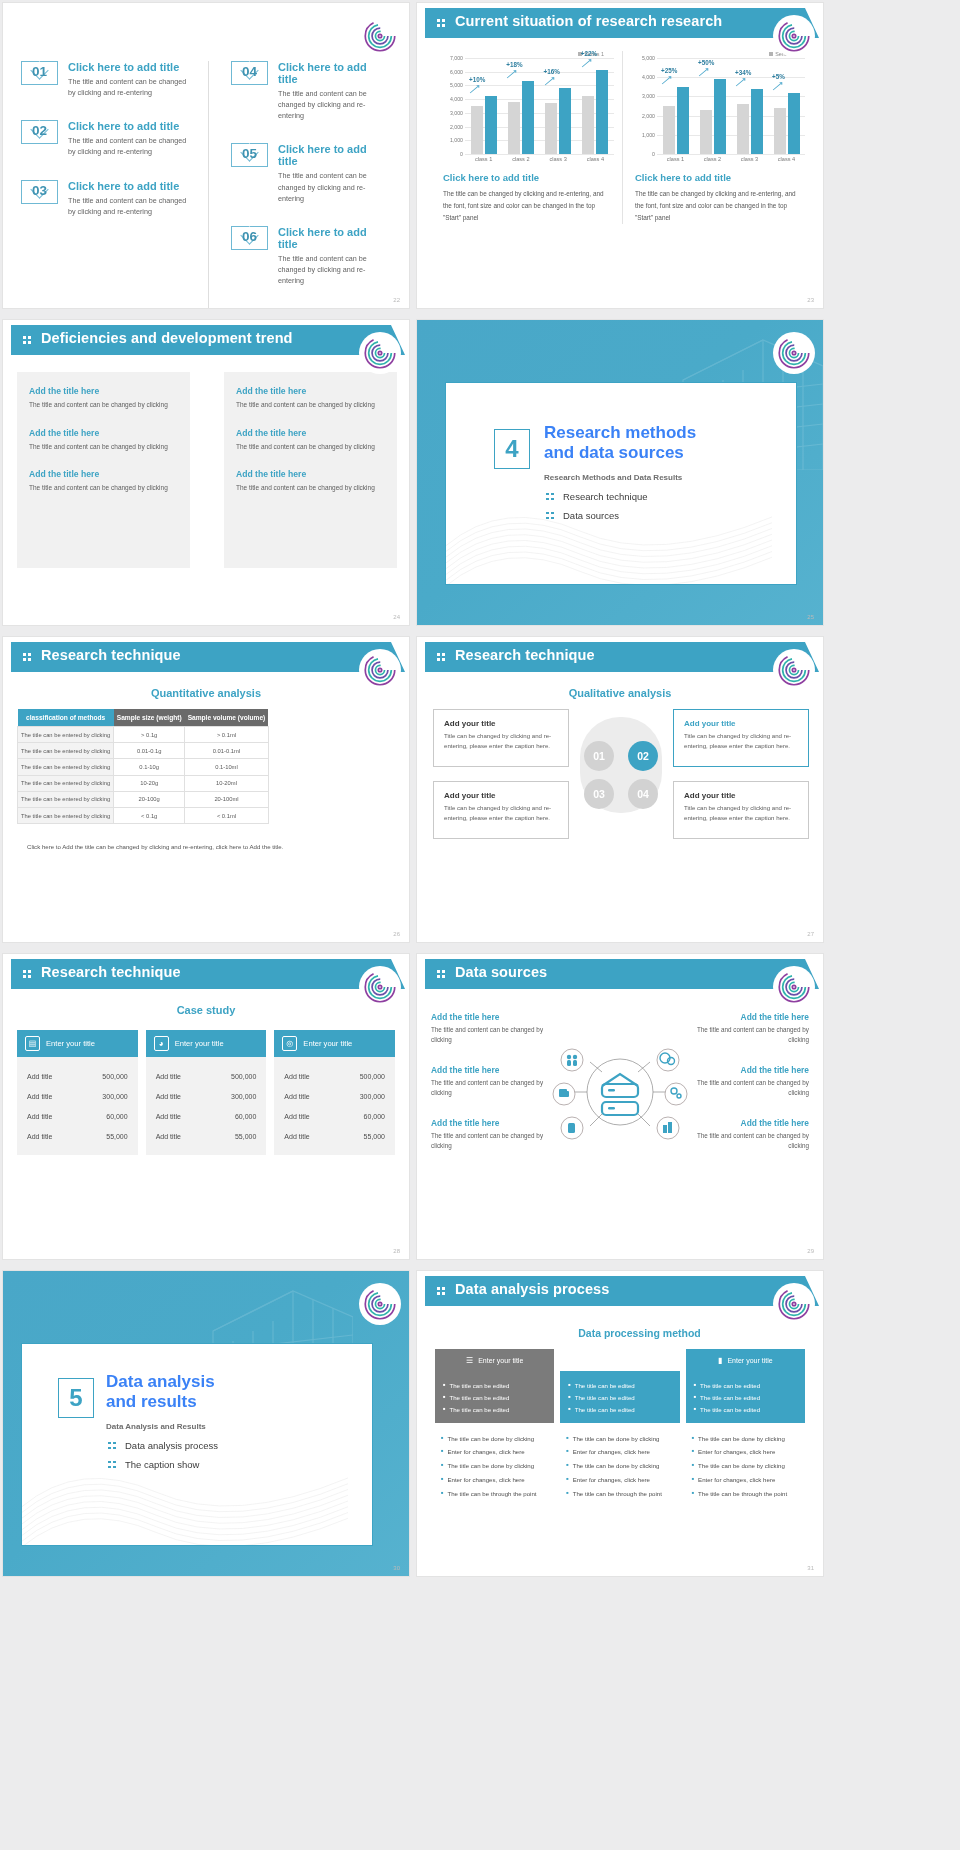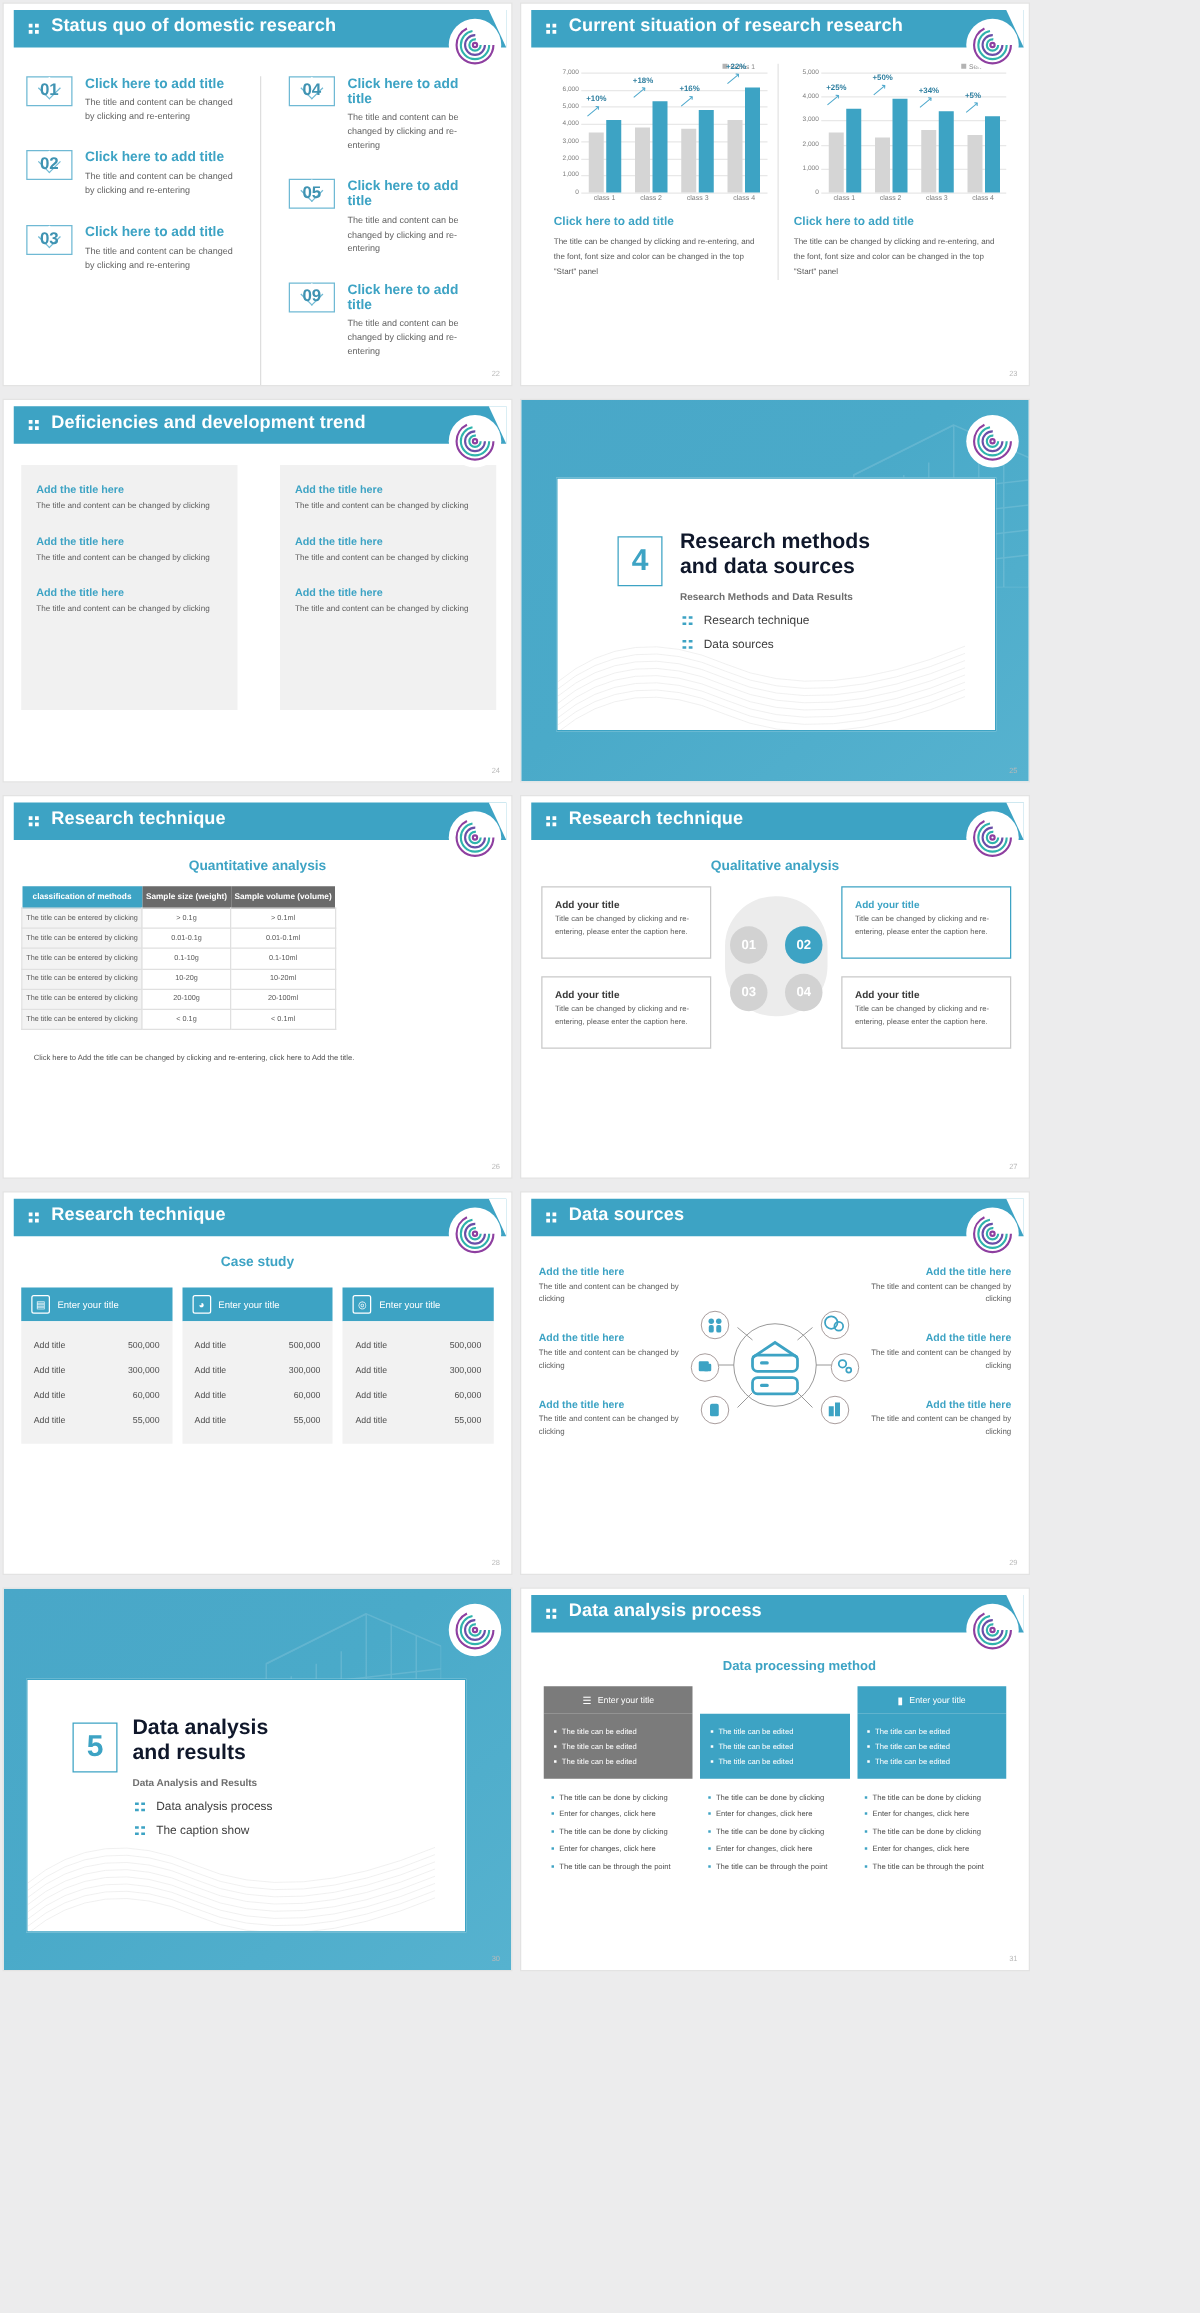--- a/index.html
+++ b/index.html
@@ -87,21 +87,21 @@
   
   .sec { position:absolute; inset:0; background:linear-gradient(140deg,#49a7c8 0%,#4aaac9 45%,#56b2cf 100%); }
   .bldg { position:absolute; right:0; top:0; width:260px; height:150px; opacity:.22; }
   .secCard { position:absolute; left:28px; top:62px; right:26px; bottom:40px; background:#fff;
              border:1.3px solid #3da3c4; overflow:hidden; }
   .wave { position:absolute; left:0; right:0; bottom:0; height:96px; opacity:.5; }
   .secNum { position:absolute; left:48px; top:46px; width:36px; height:40px; border:1.6px solid #3da3c4;
             display:flex; align-items:center; justify-content:center; color:#3da3c4;
             font-size:24px; font-weight:bold; }
   .secTitle { position:absolute; left:98px; top:40px; }
-  .secTitle h1 { font-size:17px; color:#0f172a; font-weight:bold; line-height:1.2; }
+  .secTitle h1 { font-size:17px; color:#3b82f6; font-weight:bold; line-height:1.2; }
   .secTitle h5 { font-size:8px; color:#6e6e6e; font-weight:bold; margin-top:9px; }
   .secList { position:absolute; left:100px; top:108px; }
   .secList div { font-size:9.5px; color:#3c3c3c; margin-bottom:8px; display:flex; align-items:center; }
   .bdots { display:inline-block; width:9px; height:10px; position:relative; margin-right:8px; }
   .bdots i { position:absolute; width:2.5px; height:2.5px; background:#3da3c4; }
   .bdots i:nth-child(1){left:0;top:1px}.bdots i:nth-child(2){left:0;top:6px}
   .bdots i:nth-child(3){left:5px;top:1px}.bdots i:nth-child(4){left:5px;top:6px}
 
   
   .subh { position:absolute; left:0; right:0; top:50px; text-align:center;
@@ -165,29 +165,20 @@
   .dplist { padding:9px 6px; }
   .dplist .li { color:#4f4f4f; line-height:1.45; }
   .dplist .li:before { color:#3da3c4; }
 </style>
 </head>
 <body>
 
 <div class="grid">
 
   <div class="slide">
-    <div class="hdr">
-      <span class="dots">
-          <i></i>
-          <i></i>
-          <i></i>
-          <i></i>
-        </span>
-      <h2>Status quo of domestic research</h2>
-    </div>
     <div class="logo">
       <svg viewBox="0 0 60 60">
           <g fill="none" stroke-width="3">
         <circle cx="30" cy="30" r="26" stroke="#8e3fa0" stroke-dasharray="110 60"></circle>
         <circle cx="30" cy="30" r="20" stroke="#2fb3ac" stroke-dasharray="90 45"></circle>
         <circle cx="30" cy="30" r="14" stroke="#6a4fa8" stroke-dasharray="66 34"></circle>
         <circle cx="30" cy="30" r="8" stroke="#2fb3ac" stroke-dasharray="38 20"></circle>
         <circle cx="30" cy="30" r="3" stroke="#8e3fa0"></circle>
       </g>
         </svg>
@@ -248,21 +239,21 @@
             </span>
           <span class="s1txt">
               <h3>Click here to add title</h3>
               <p>The title and content can be changed by clicking and re-entering</p>
             </span>
         </div>
         <div class="s1item">
           <span class="badge">
               <span class="bx"></span>
               <span class="tip"></span>
-              <span>09</span>
+              <span>06</span>
             </span>
           <span class="s1txt">
               <h3>Click here to add title</h3>
               <p>The title and content can be changed by clicking and re-entering</p>
             </span>
         </div>
       </div>
     </div>
     <div class="pageno">22</div>
   </div>

